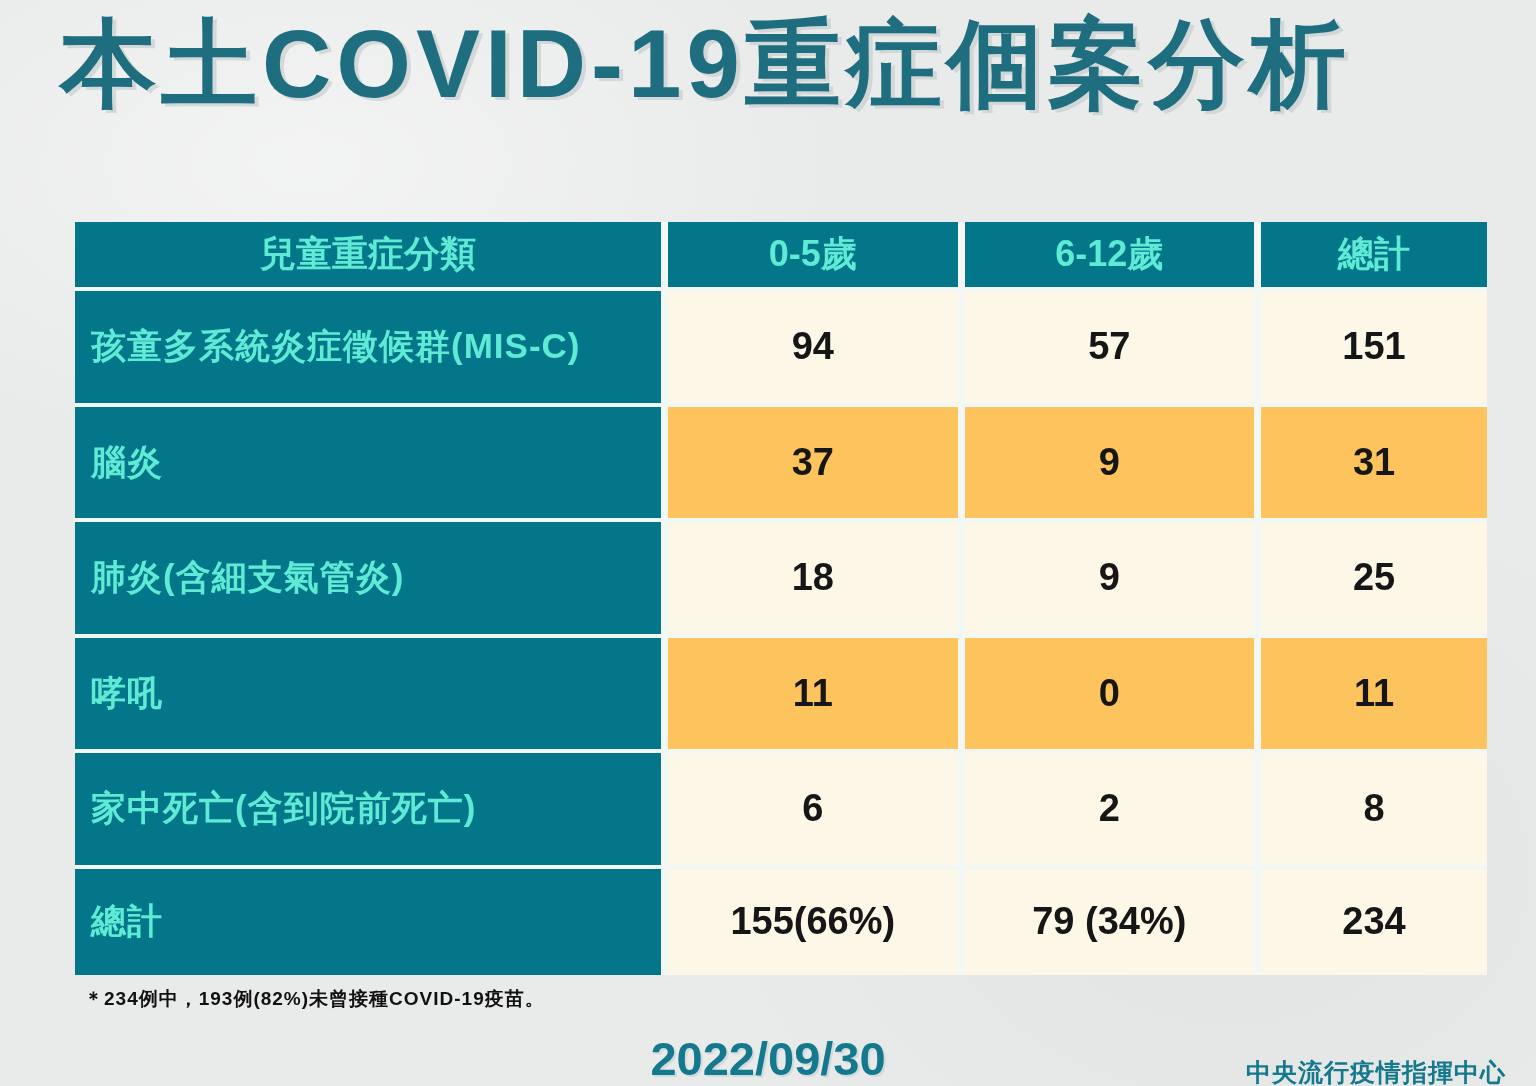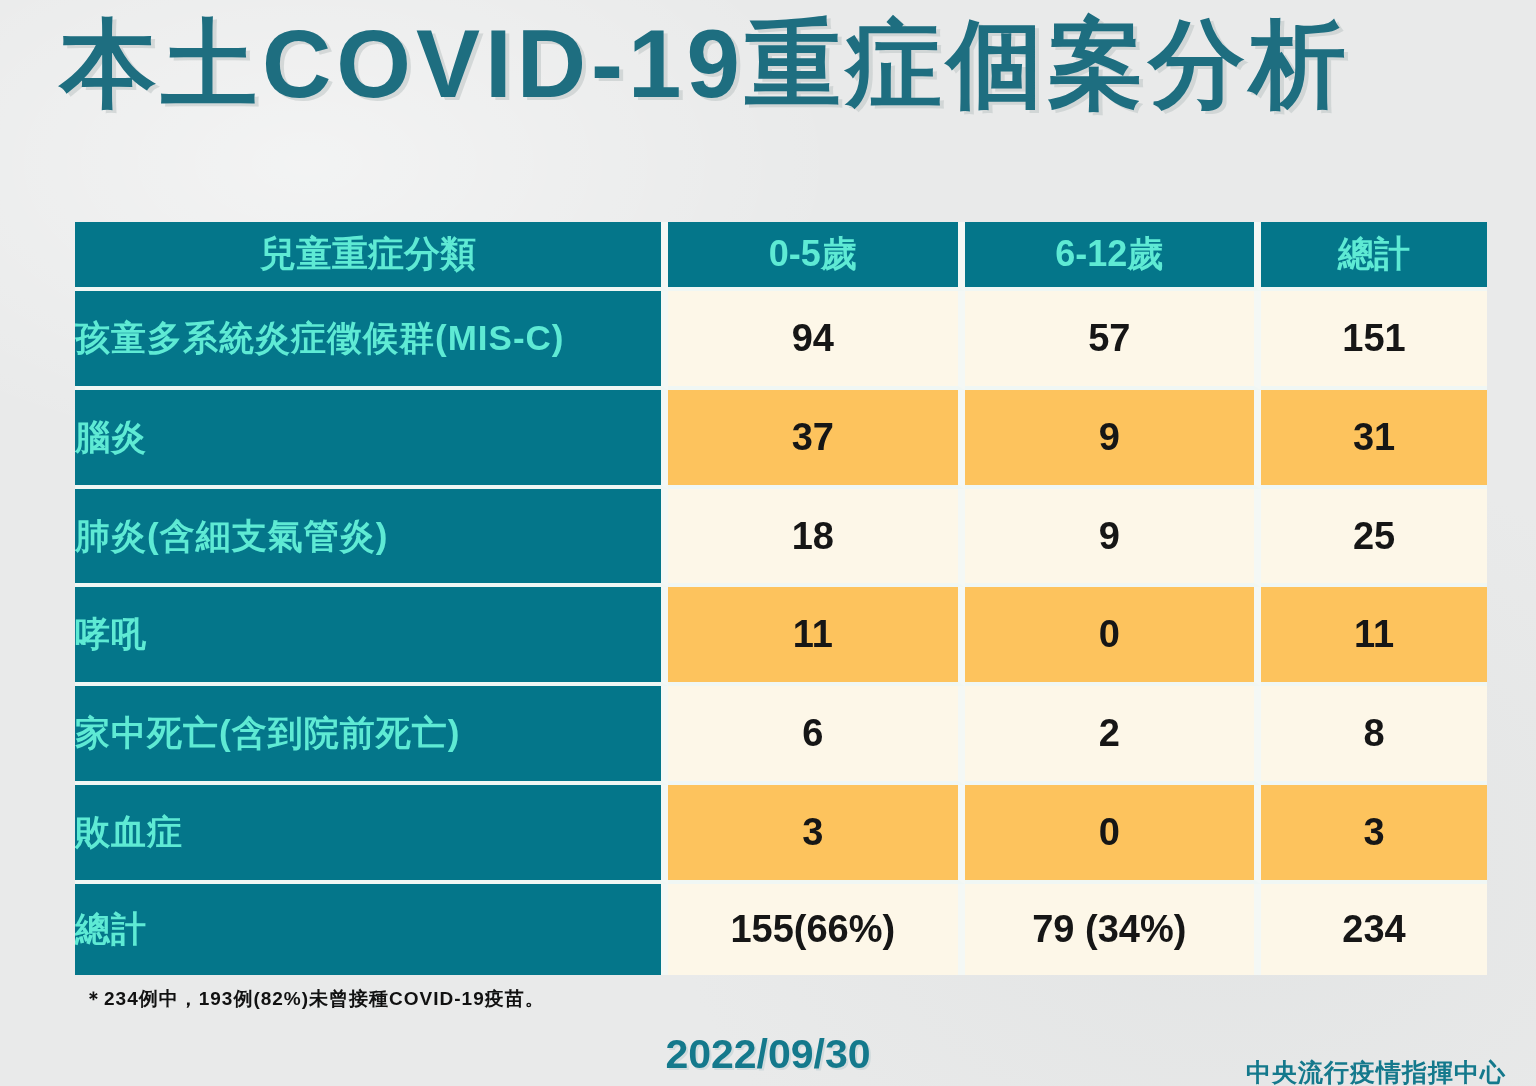--- a/index.html
+++ b/index.html
@@ -71,21 +71,21 @@
   }
   .data-table th.cell-teal {
     font-size: 36px;
     text-align: center;
     vertical-align: middle;
   }
   .data-table td.label-cell {
     font-size: 35px;
     text-align: left;
     vertical-align: middle;
-    padding-left: 0;
+    padding-left: 16px;
     letter-spacing: 1px;
   }
   .data-table td.value-cell {
     font-size: 38px;
     font-weight: bold;
     color: #161616;
     text-align: center;
     vertical-align: middle;
   }
   tr.row-cream td.value-cell { background: #fdf7e8; }
@@ -101,21 +101,21 @@
     color: #111111;
     letter-spacing: 1px;
     white-space: nowrap;
   }
   .report-date {
     position: absolute;
     left: 0;
     right: 0;
     top: 1031px;
     text-align: center;
-    font-size: 41px;
+    font-size: 47px;
     font-weight: bold;
     color: #14798c;
     text-shadow: 2px 2px 0 rgba(185,205,210,0.5);
   }
   .source {
     position: absolute;
     right: 30px;
     top: 1056px;
     font-size: 25px;
     font-weight: bold;
@@ -172,26 +172,20 @@
             <td class="value-cell">11</td>
             <td class="value-cell">0</td>
             <td class="value-cell">11</td>
           </tr>
           <tr class="row-cream">
             <td class="cell-teal label-cell">家中死亡(含到院前死亡)</td>
             <td class="value-cell">6</td>
             <td class="value-cell">2</td>
             <td class="value-cell">8</td>
           </tr>
-          <tr class="row-orange">
-            <td class="cell-teal label-cell">敗血症</td>
-            <td class="value-cell">3</td>
-            <td class="value-cell">0</td>
-            <td class="value-cell">3</td>
-          </tr>
           <tr class="row-cream">
             <td class="cell-teal label-cell">總計</td>
             <td class="value-cell">155(66%)</td>
             <td class="value-cell">79 (34%)</td>
             <td class="value-cell">234</td>
           </tr>
         </tbody>
     </table>
   </div>
 

